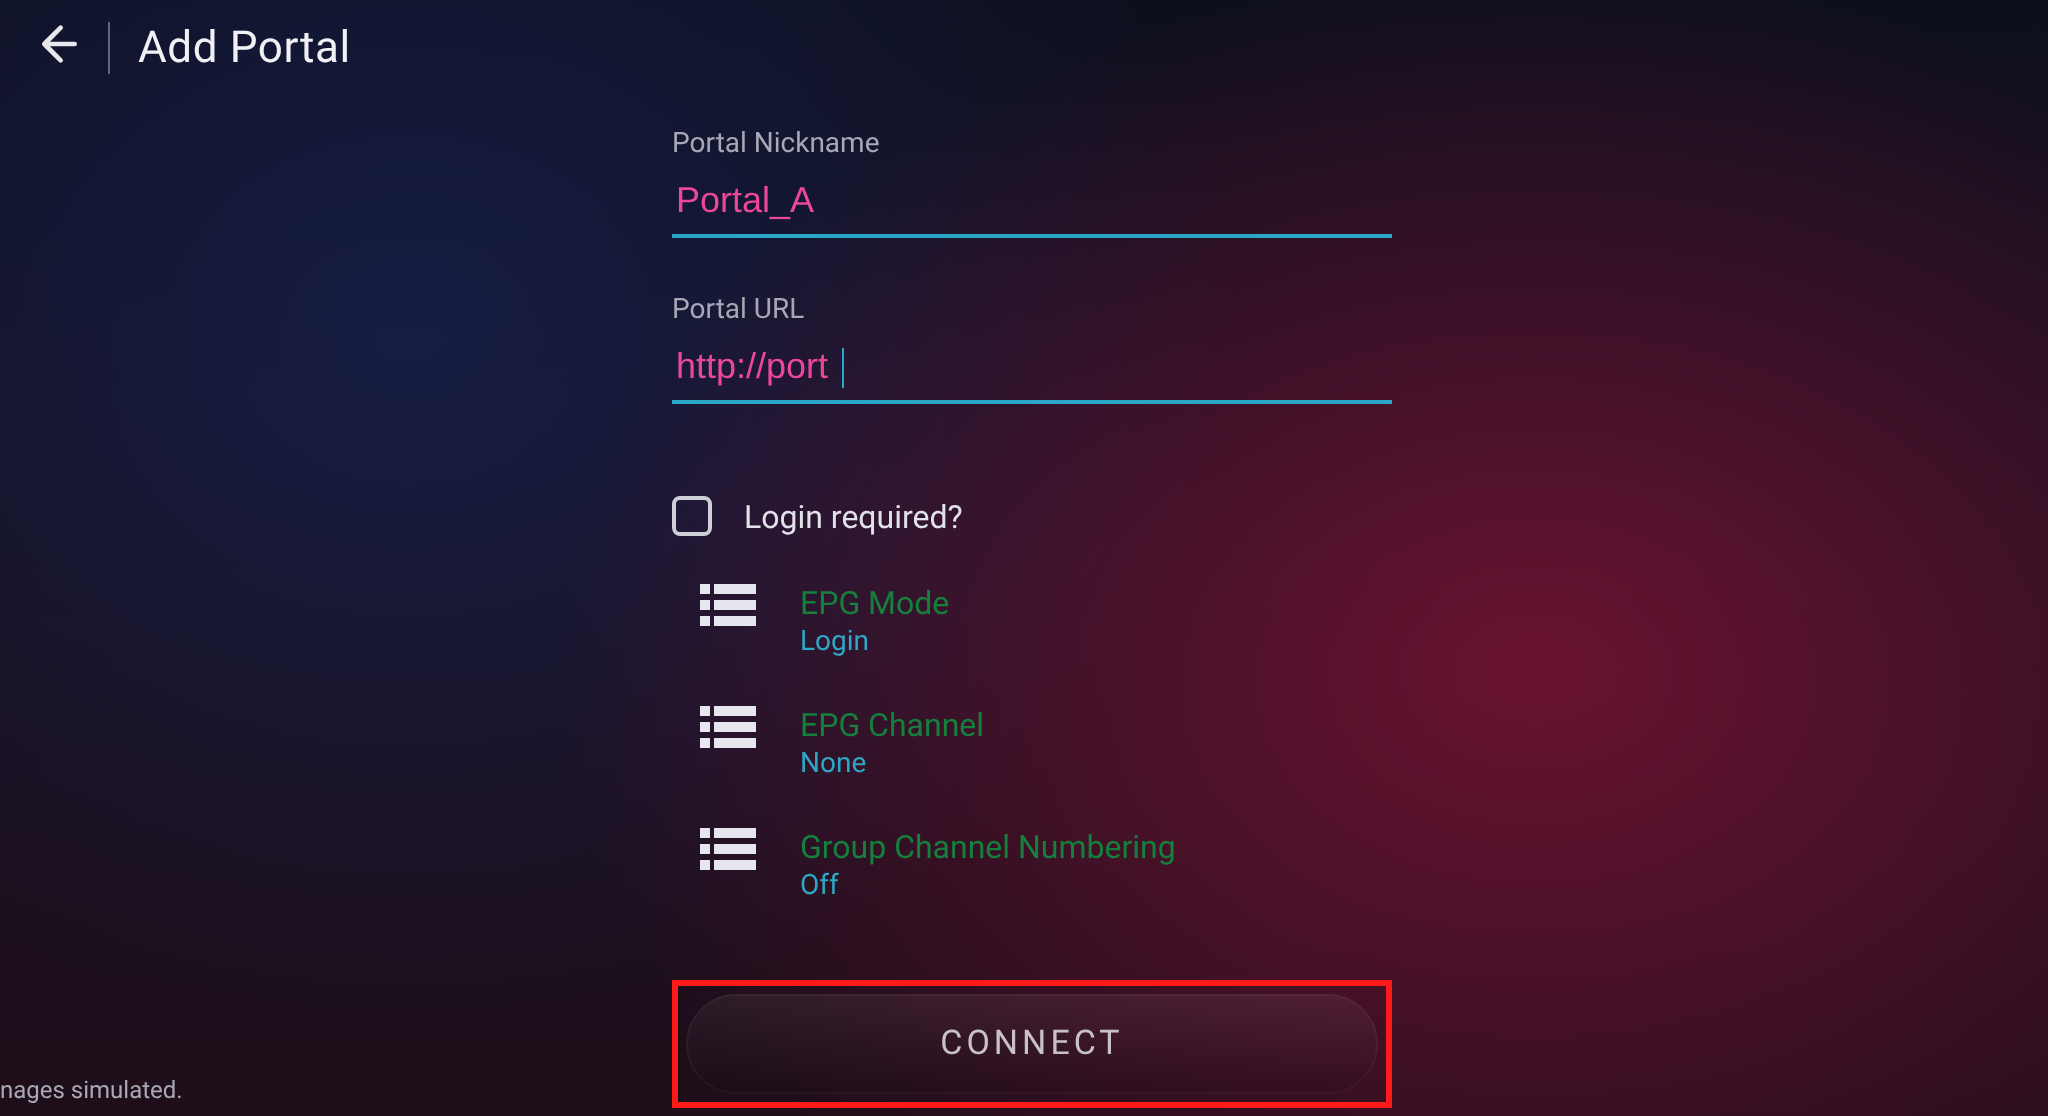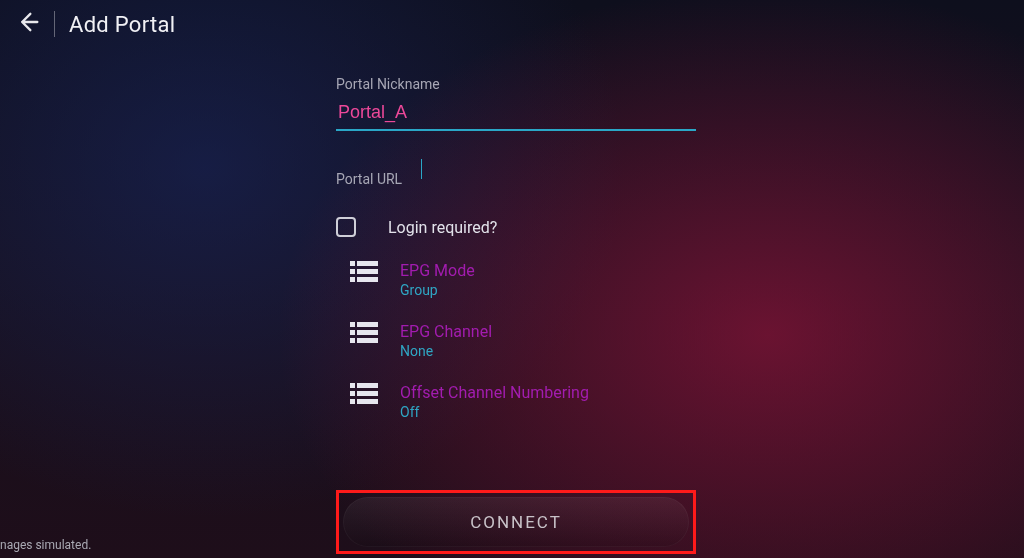--- a/index.html
+++ b/index.html
@@ -18,44 +18,44 @@
   }
   .back-btn { width: 40px; height: 40px; display:flex; align-items:center; justify-content:center; cursor:pointer; }
   .back-btn svg { width: 28px; height: 28px; stroke: #e8e8ec; stroke-width: 2; fill: none; }
   .vdiv { width: 1px; height: 26px; background: rgba(255,255,255,0.35); margin: 0 14px 0 6px; }
   .title { font-size: 22px; font-weight: 400; letter-spacing: 0.3px; color: #f1f1f5; }
 
   .form {
     position: absolute; top: 60px; left: 336px; width: 360px;
     display: flex; flex-direction: column;
   }
-  .field-label { font-size: 14px; color: #a7a7b5; margin-top: 16px; }
+  .field-label { font-size: 14px; color: #a7a7b5; margin-top: 4px; }
   .field-input {
     background: transparent; border: none; border-bottom: 2px solid #2aa7c7;
     color: #ec4899; font-size: 18px; padding: 6px 2px 6px 2px; margin-top: 4px;
     outline: none; width: 100%;
   }
   .url-wrap { position: relative; }
   .caret {
     position: absolute; bottom: 8px; width: 1px; height: 20px; background: #2aa7c7;
   }
   .gap24 { height: 24px; }
 
-  .check-row { display:flex; align-items:center; gap: 32px; margin-top: 6px; cursor:pointer; }
+  .check-row { display:flex; align-items:center; gap: 16px; margin-top: 22px; cursor:pointer; }
   .checkbox {
     width: 20px; height: 20px; border: 2px solid #cfcfd8; border-radius: 4px;
     background: transparent;
   }
   .check-label { font-size: 16px; color: #e2e2ea; }
 
   .opt-row { display:flex; align-items:flex-start; gap: 22px; margin-top: 24px; padding-left: 14px; cursor:pointer; }
   .opt-icon { width: 28px; height: 22px; flex: 0 0 auto; }
   .opt-icon svg { width: 28px; height: 22px; }
   .opt-text { display:flex; flex-direction:column; gap:2px; }
-  .opt-title { font-size: 16px; color: #a21caf; }
+  .opt-title { font-size: 16px; color: #15803d; }
   .opt-value { font-size: 14px; color: #2fa6c4; }
 
   .connect-wrap {
     position: absolute; left: 336px; bottom: 4px; width: 360px; height: 64px;
     border: 3px solid #ff1a1a; display:flex; align-items:center; justify-content:center;
     padding: 4px;
   }
   .connect-btn {
     width: 100%; height: 100%; border-radius: 30px;
     background: linear-gradient(180deg, rgba(255,255,255,0.06), rgba(0,0,0,0.10));
@@ -85,20 +85,21 @@
 
 <div class="form">
 
   <div class="field-label">Portal Nickname</div>
   <input class="field-input" value="Portal_A" style="">
 
   <div class="gap24"></div>
 
   <div class="field-label">Portal URL</div>
   <div class="url-wrap">
+    <input class="field-input" id="url-input" value="http://port" style="">
     <div class="caret" id="url-caret" style="left: 85px;"></div>
   </div>
 
   <div class="gap24"></div>
 
   <div class="check-row">
     <div class="checkbox"></div>
     <div class="check-label">Login required?</div>
   </div>
 
@@ -110,21 +111,21 @@
             <rect x="7" y="0" width="21" height="5"></rect>
           <rect x="0" y="8" width="5" height="5"></rect>
             <rect x="7" y="8" width="21" height="5"></rect>
           <rect x="0" y="16" width="5" height="5"></rect>
             <rect x="7" y="16" width="21" height="5"></rect>
         </g>
       </svg>
     </div>
     <div class="opt-text">
       <div class="opt-title">EPG Mode</div>
-      <div class="opt-value">Group</div>
+      <div class="opt-value">Login</div>
     </div>
   </div>
 
   <div class="opt-row">
     <div class="opt-icon">
       <svg viewBox="0 0 28 22">
         <g fill="#e6e6ee">
           <rect x="0" y="0" width="5" height="5"></rect>
             <rect x="7" y="0" width="21" height="5"></rect>
           <rect x="0" y="8" width="5" height="5"></rect>
@@ -147,21 +148,21 @@
           <rect x="0" y="0" width="5" height="5"></rect>
             <rect x="7" y="0" width="21" height="5"></rect>
           <rect x="0" y="8" width="5" height="5"></rect>
             <rect x="7" y="8" width="21" height="5"></rect>
           <rect x="0" y="16" width="5" height="5"></rect>
             <rect x="7" y="16" width="21" height="5"></rect>
         </g>
       </svg>
     </div>
     <div class="opt-text">
-      <div class="opt-title">Offset Channel Numbering</div>
+      <div class="opt-title">Group Channel Numbering</div>
       <div class="opt-value">Off</div>
     </div>
   </div>
 
 </div>
 
 <div class="connect-wrap">
   <div class="connect-btn">
     <span>CONNECT</span>
   </div>

